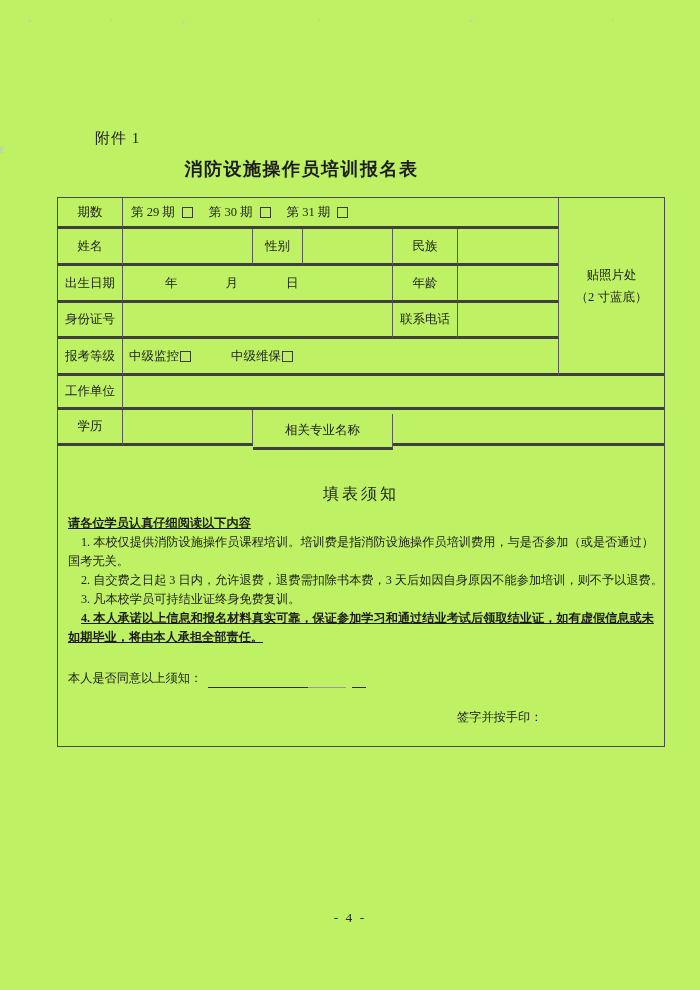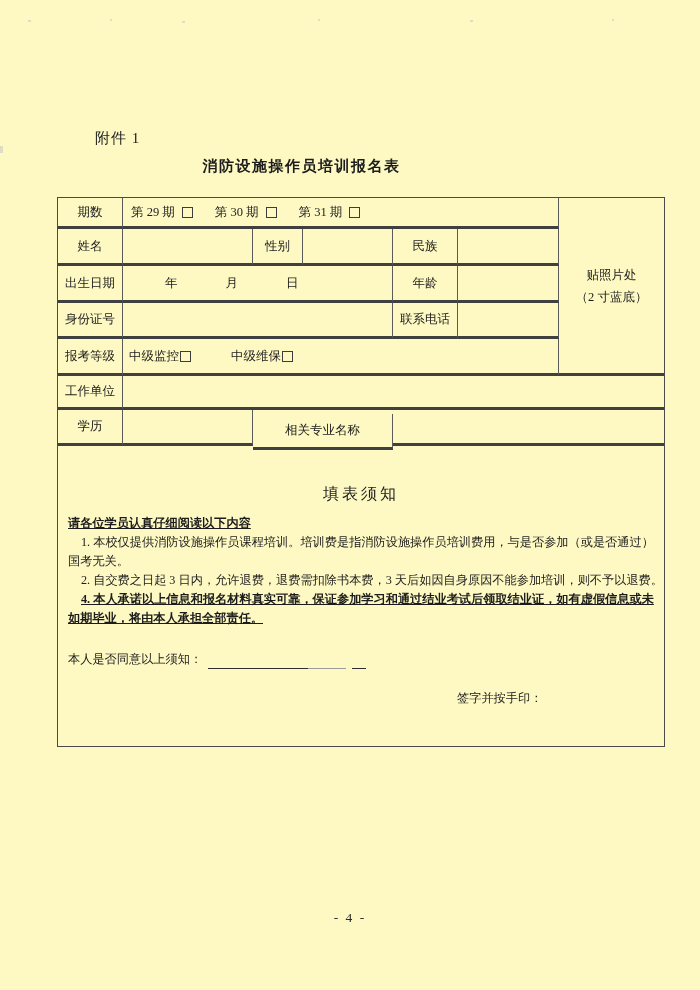--- a/index.html
+++ b/index.html
@@ -1,25 +1,25 @@
 <!DOCTYPE html>
 <html><head>
 <meta charset="utf-8">
 <style>
   html,body{margin:0;padding:0;}
   body{
     width:700px;height:990px;background:#ffffff;
     font-family:"Liberation Serif","DejaVu Serif",serif;
     color:#1c1c1c;
   }
-  .page{position:relative;width:700px;height:990px;background:#fef9c3;overflow:hidden;}
+  .page{position:relative;width:700px;height:990px;background:#bef264;overflow:hidden;}
 
   .attachment{position:absolute;left:95px;top:129px;font-size:15px;letter-spacing:1px;}
   .doc-title{position:absolute;left:0;top:157px;width:603px;text-align:center;
-    font-size:15px;font-weight:bold;letter-spacing:1.5px;}
+    font-size:18px;font-weight:bold;letter-spacing:1.5px;}
 
   
   .form-table{position:absolute;left:57px;top:197px;width:606px;height:548px;
     border:1px solid #4a4a4a;box-sizing:content-box;}
   .cell{position:absolute;box-sizing:border-box;display:flex;align-items:center;
     font-size:12.5px;overflow:visible;}
   .br{border-right:1px solid #5a5a5a;}
   .bb{border-bottom:3px solid #404040;}
   .lab{justify-content:center;text-align:center;}
   .cnt{justify-content:flex-start;}
@@ -74,21 +74,21 @@
       <i class="n6"></i>
       <i class="n7"></i>
   </div>
 
   <div class="attachment">附件 1</div>
   <div class="doc-title">消防设施操作员培训报名表</div>
 
   <div class="form-table">
 
     <div class="cell lab br bb" style="left:0;top:0;width:65px;height:31px;">期数</div>
-    <div class="cell cnt br bb" style="left:65px;top:0;width:436px;height:31px;padding-left:8px;gap:22px;">
+    <div class="cell cnt br bb" style="left:65px;top:0;width:436px;height:31px;padding-left:8px;gap:16px;">
       <span class="opt-group">
         <span>第 29 期</span>
         <span class="cbx"></span>
       </span>
       <span class="opt-group">
         <span>第 30 期</span>
         <span class="cbx"></span>
       </span>
       <span class="opt-group">
         <span>第 31 期</span>
@@ -141,20 +141,21 @@
     <div class="cell br bb" style="left:65px;top:212px;width:130px;height:36px;"></div>
     <div class="cell lab br bb" style="left:195px;top:216px;width:140px;height:36px;">相关专业名称</div>
     <div class="cell bb" style="left:335px;top:212px;width:271px;height:36px;"></div>
 
     <div class="cell notice" style="left:0;top:248px;width:606px;height:300px;">
       <div class="notice-title">填表须知</div>
       <div class="nline bold">请各位学员认真仔细阅读以下内容</div>
       <div class="nline ind">1. 本校仅提供消防设施操作员课程培训。培训费是指消防设施操作员培训费用，与是否参加（或是否通过）</div>
       <div class="nline">国考无关。</div>
       <div class="nline ind">2. 自交费之日起 3 日内，允许退费，退费需扣除书本费，3 天后如因自身原因不能参加培训，则不予以退费。</div>
+      <div class="nline ind">3. 凡本校学员可持结业证终身免费复训。</div>
       <div class="nline ind bold">4. 本人承诺以上信息和报名材料真实可靠，保证参加学习和通过结业考试后领取结业证，如有虚假信息或未</div>
       <div class="nline bold">如期毕业，将由本人承担全部责任。</div>
 
       <div class="agree-row">
         <span>本人是否同意以上须知：</span>
         <span class="uline u1"></span>
         <span class="uline u2"></span>
         <span class="uline u3"></span>
       </div>
 

